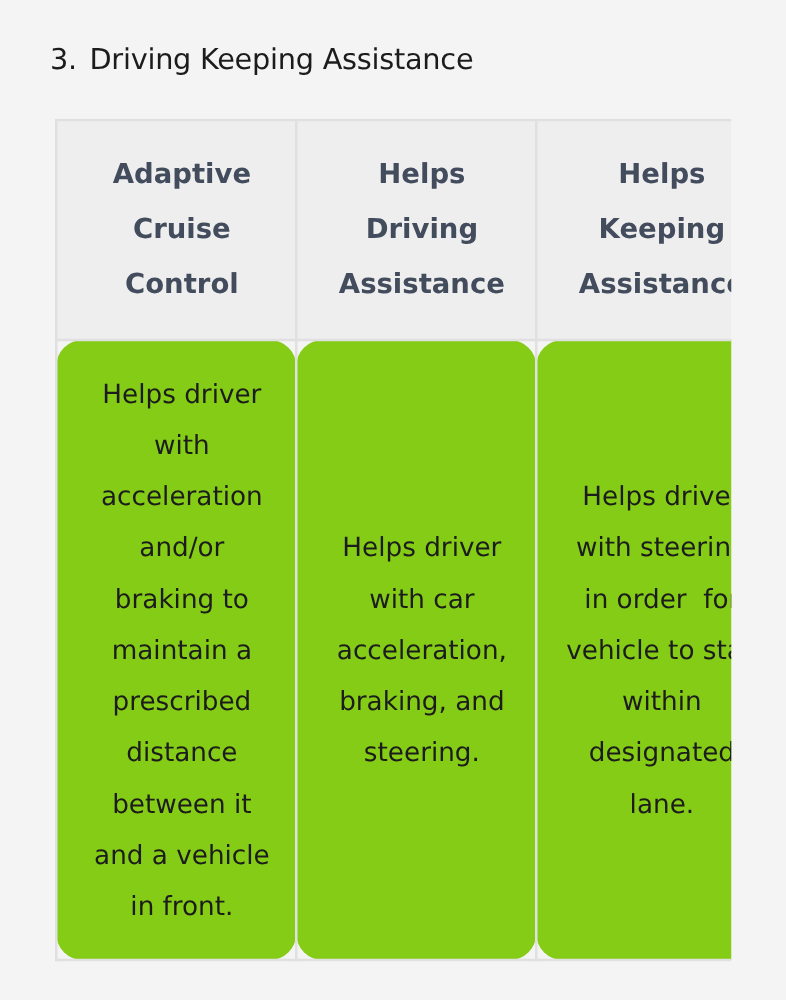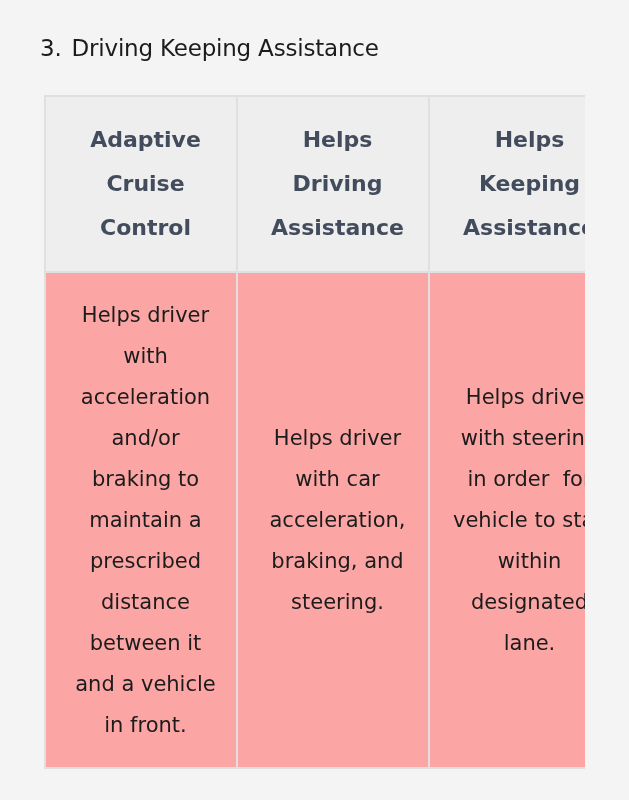--- a/index.html
+++ b/index.html
@@ -51,26 +51,27 @@
   th {
     background: #eeeeee;
     height: 174px;
     font-weight: bold;
     font-size: 22px;
     line-height: 44px;
     color: #434c5c;
     white-space: pre-line;
   }
   td {
-    background: #fca5a5;
+    background: #84cc16;
     height: 494px;
     font-size: 21px;
     line-height: 41px;
     color: #1c1c1c;
     white-space: pre-line;
+    border-radius: 21px;
   }
   td.nowrap-cell {
     white-space: pre;
   }
 </style>
 </head>
 <body>
 
 <h3 class="section-title"><span class="num">3.</span><span>Driving Keeping Assistance</span></h3>
 

